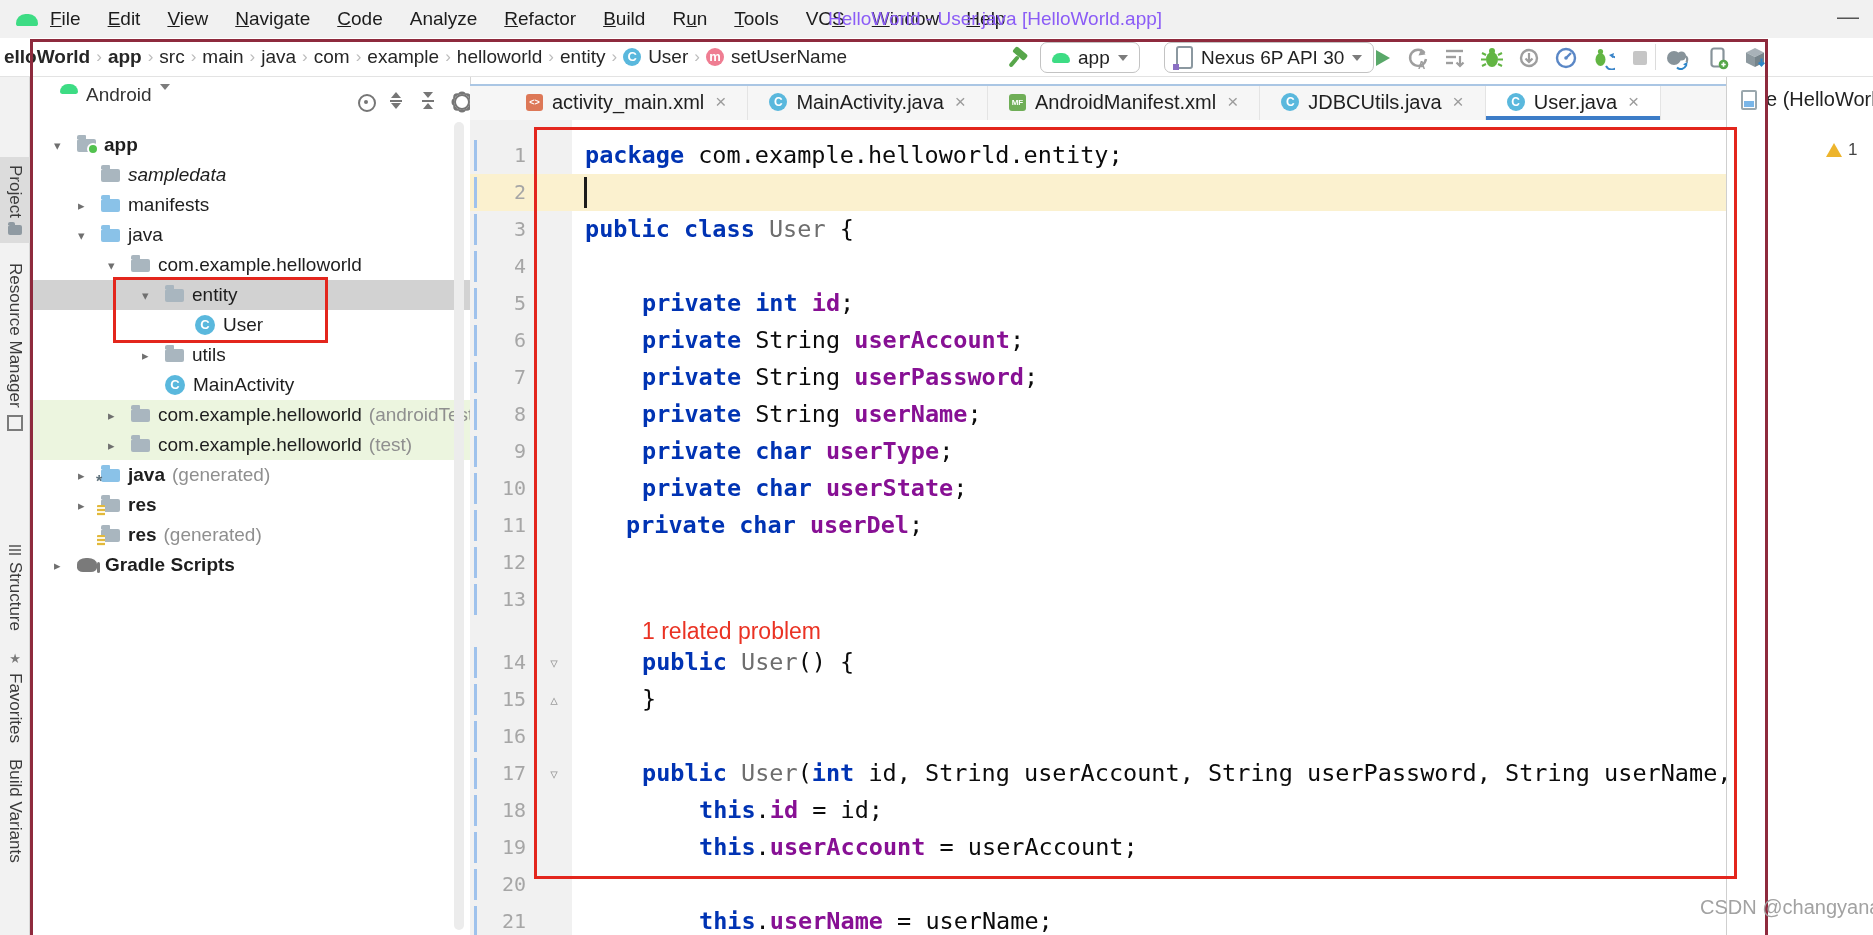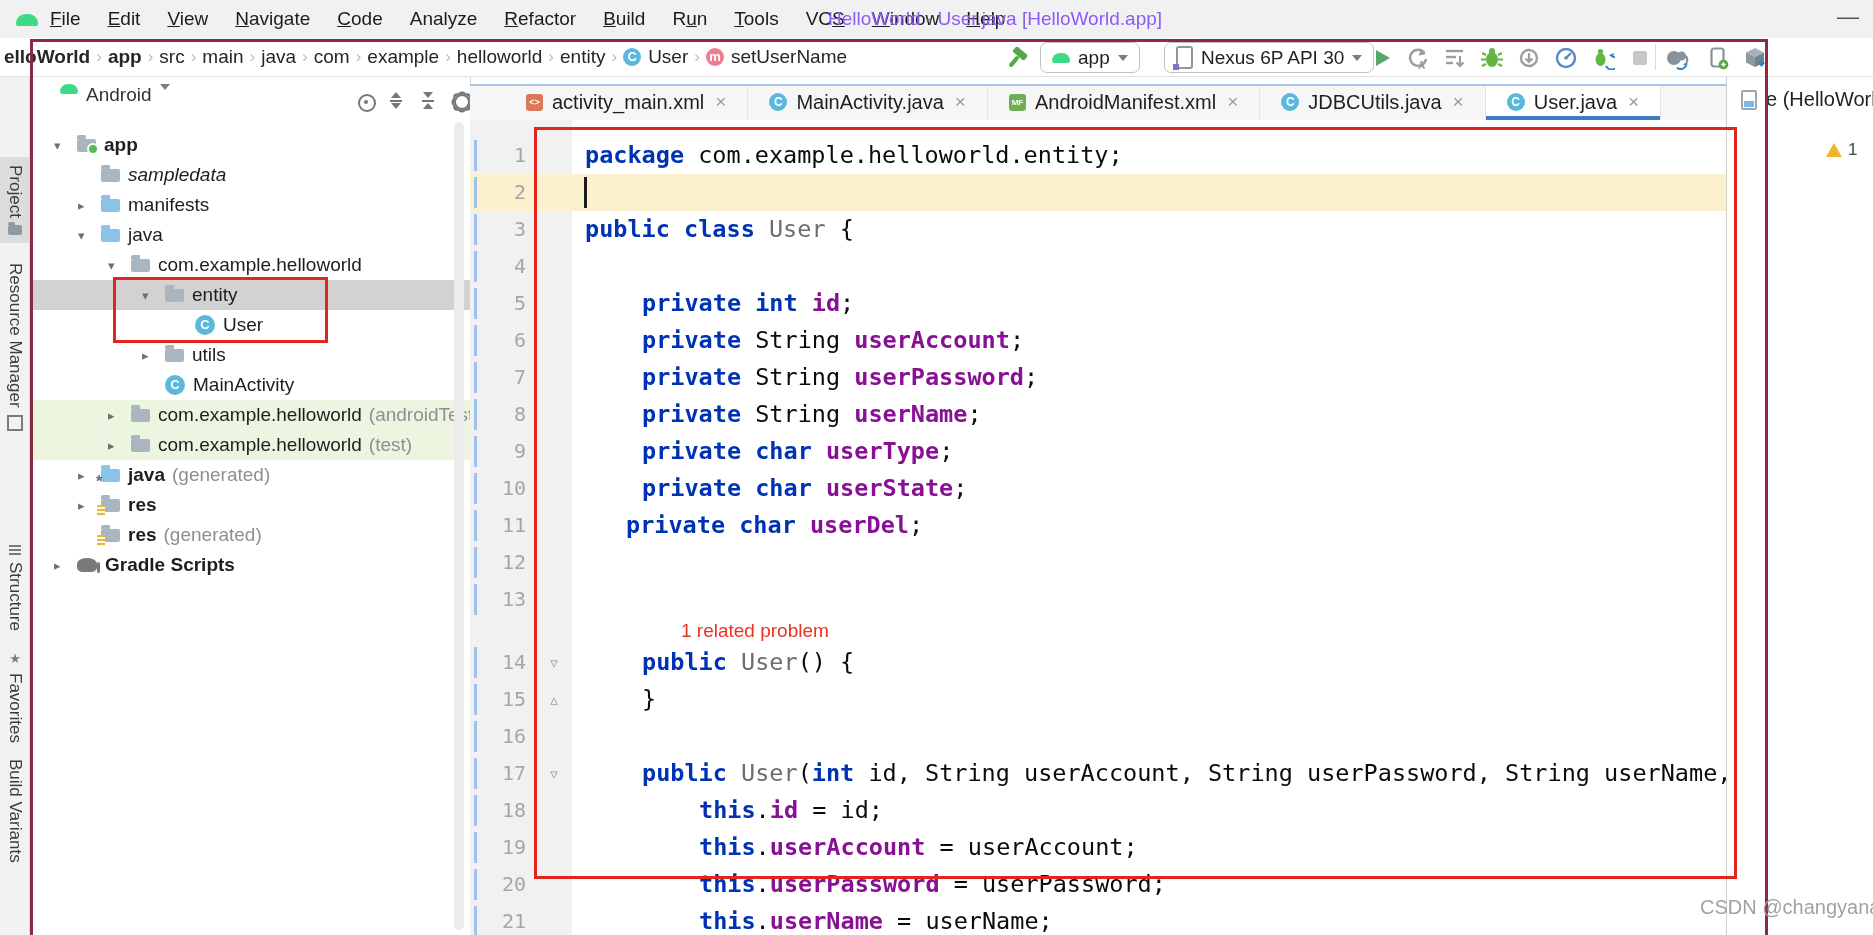--- a/index.html
+++ b/index.html
@@ -96,21 +96,21 @@
   #caret-row{position:absolute;left:0;top:54px;width:1256px;height:37px;background:#fbf1cf;}
   .crow{position:absolute;left:0;width:1256px;height:37px;}
   .lnum{position:absolute;left:0;top:0;width:56px;text-align:right;font:20px/37px "DejaVu Sans Mono",monospace;color:#a6a6a6;}
   .vcs{position:absolute;left:4px;top:3px;width:3px;height:31px;background:#9fc2ec;}
   .fold{position:absolute;left:74px;top:0;width:20px;font-size:15px;line-height:37px;color:#9a9a9a;text-align:center;}
   .ctext{position:absolute;left:115px;top:0;white-space:pre;font:23.5px/37px "DejaVu Sans Mono",monospace;}
   .tk-k{color:#0033b3;font-weight:bold;}
   .tk-c{color:#6e6e6e;}
   .tk-f{color:#871094;font-weight:bold;}
   .tk-p{color:#0b0b0b;}
-  #inlay{position:absolute;left:172px;top:498px;height:26px;font-size:19px;line-height:26px;color:#ea3223;margin-left:39px;}
+  #inlay{position:absolute;left:172px;top:498px;height:26px;font-size:23px;line-height:26px;color:#ea3223;}
   #cursor{position:absolute;left:114px;top:57px;width:2.5px;height:31px;background:#1c1c1c;}
 
   
   #rightpane{left:1726px;top:77px;width:147px;height:858px;background:#fff;border-left:1px solid #cfcfcf;box-sizing:border-box;}
   #overflow-tab{left:1741px;top:88px;display:flex;align-items:center;gap:9px;font-size:20px;color:#222;white-space:nowrap;}
   #warn{left:1826px;top:140px;display:flex;align-items:center;gap:6px;font-size:17px;color:#444;}
   .warn-tri{width:0;height:0;border-left:8px solid transparent;border-right:8px solid transparent;border-bottom:14px solid #edb42c;}
 
   
   #bigrect{left:30px;top:39px;width:1738px;height:896px;border:3px solid #8e2a3d;border-bottom:none;box-sizing:border-box;z-index:40;pointer-events:none;}
@@ -560,21 +560,20 @@
           <span class="ctext" style="left: 229px;"><span class="tk-k">this</span><span class="tk-p">.</span><span class="tk-f">id</span><span class="tk-p"> = id;</span></span>
         </div>
         <div class="crow" style="top: 709px;">
           <span class="vcs"></span>
           <span class="lnum">19</span>
           <span class="ctext" style="left: 229px;"><span class="tk-k">this</span><span class="tk-p">.</span><span class="tk-f">userAccount</span><span class="tk-p"> = userAccount;</span></span>
         </div>
         <div class="crow" style="top: 746px;">
           <span class="vcs"></span>
           <span class="lnum">20</span>
-          <span class="ctext" style="left: 229px;"><span class="tk-k">this</span><span class="tk-p">.</span><span class="tk-f">userPassword</span><span class="tk-p"> = userPassword;</span></span>
         </div>
         <div class="crow" style="top: 783px;">
           <span class="vcs"></span>
           <span class="lnum">21</span>
           <span class="ctext" style="left: 229px;"><span class="tk-k">this</span><span class="tk-p">.</span><span class="tk-f">userName</span><span class="tk-p"> = userName;</span></span>
         </div>
       </div>
     <div id="inlay">1 related problem</div>
     <div id="cursor"></div>
   </div>

